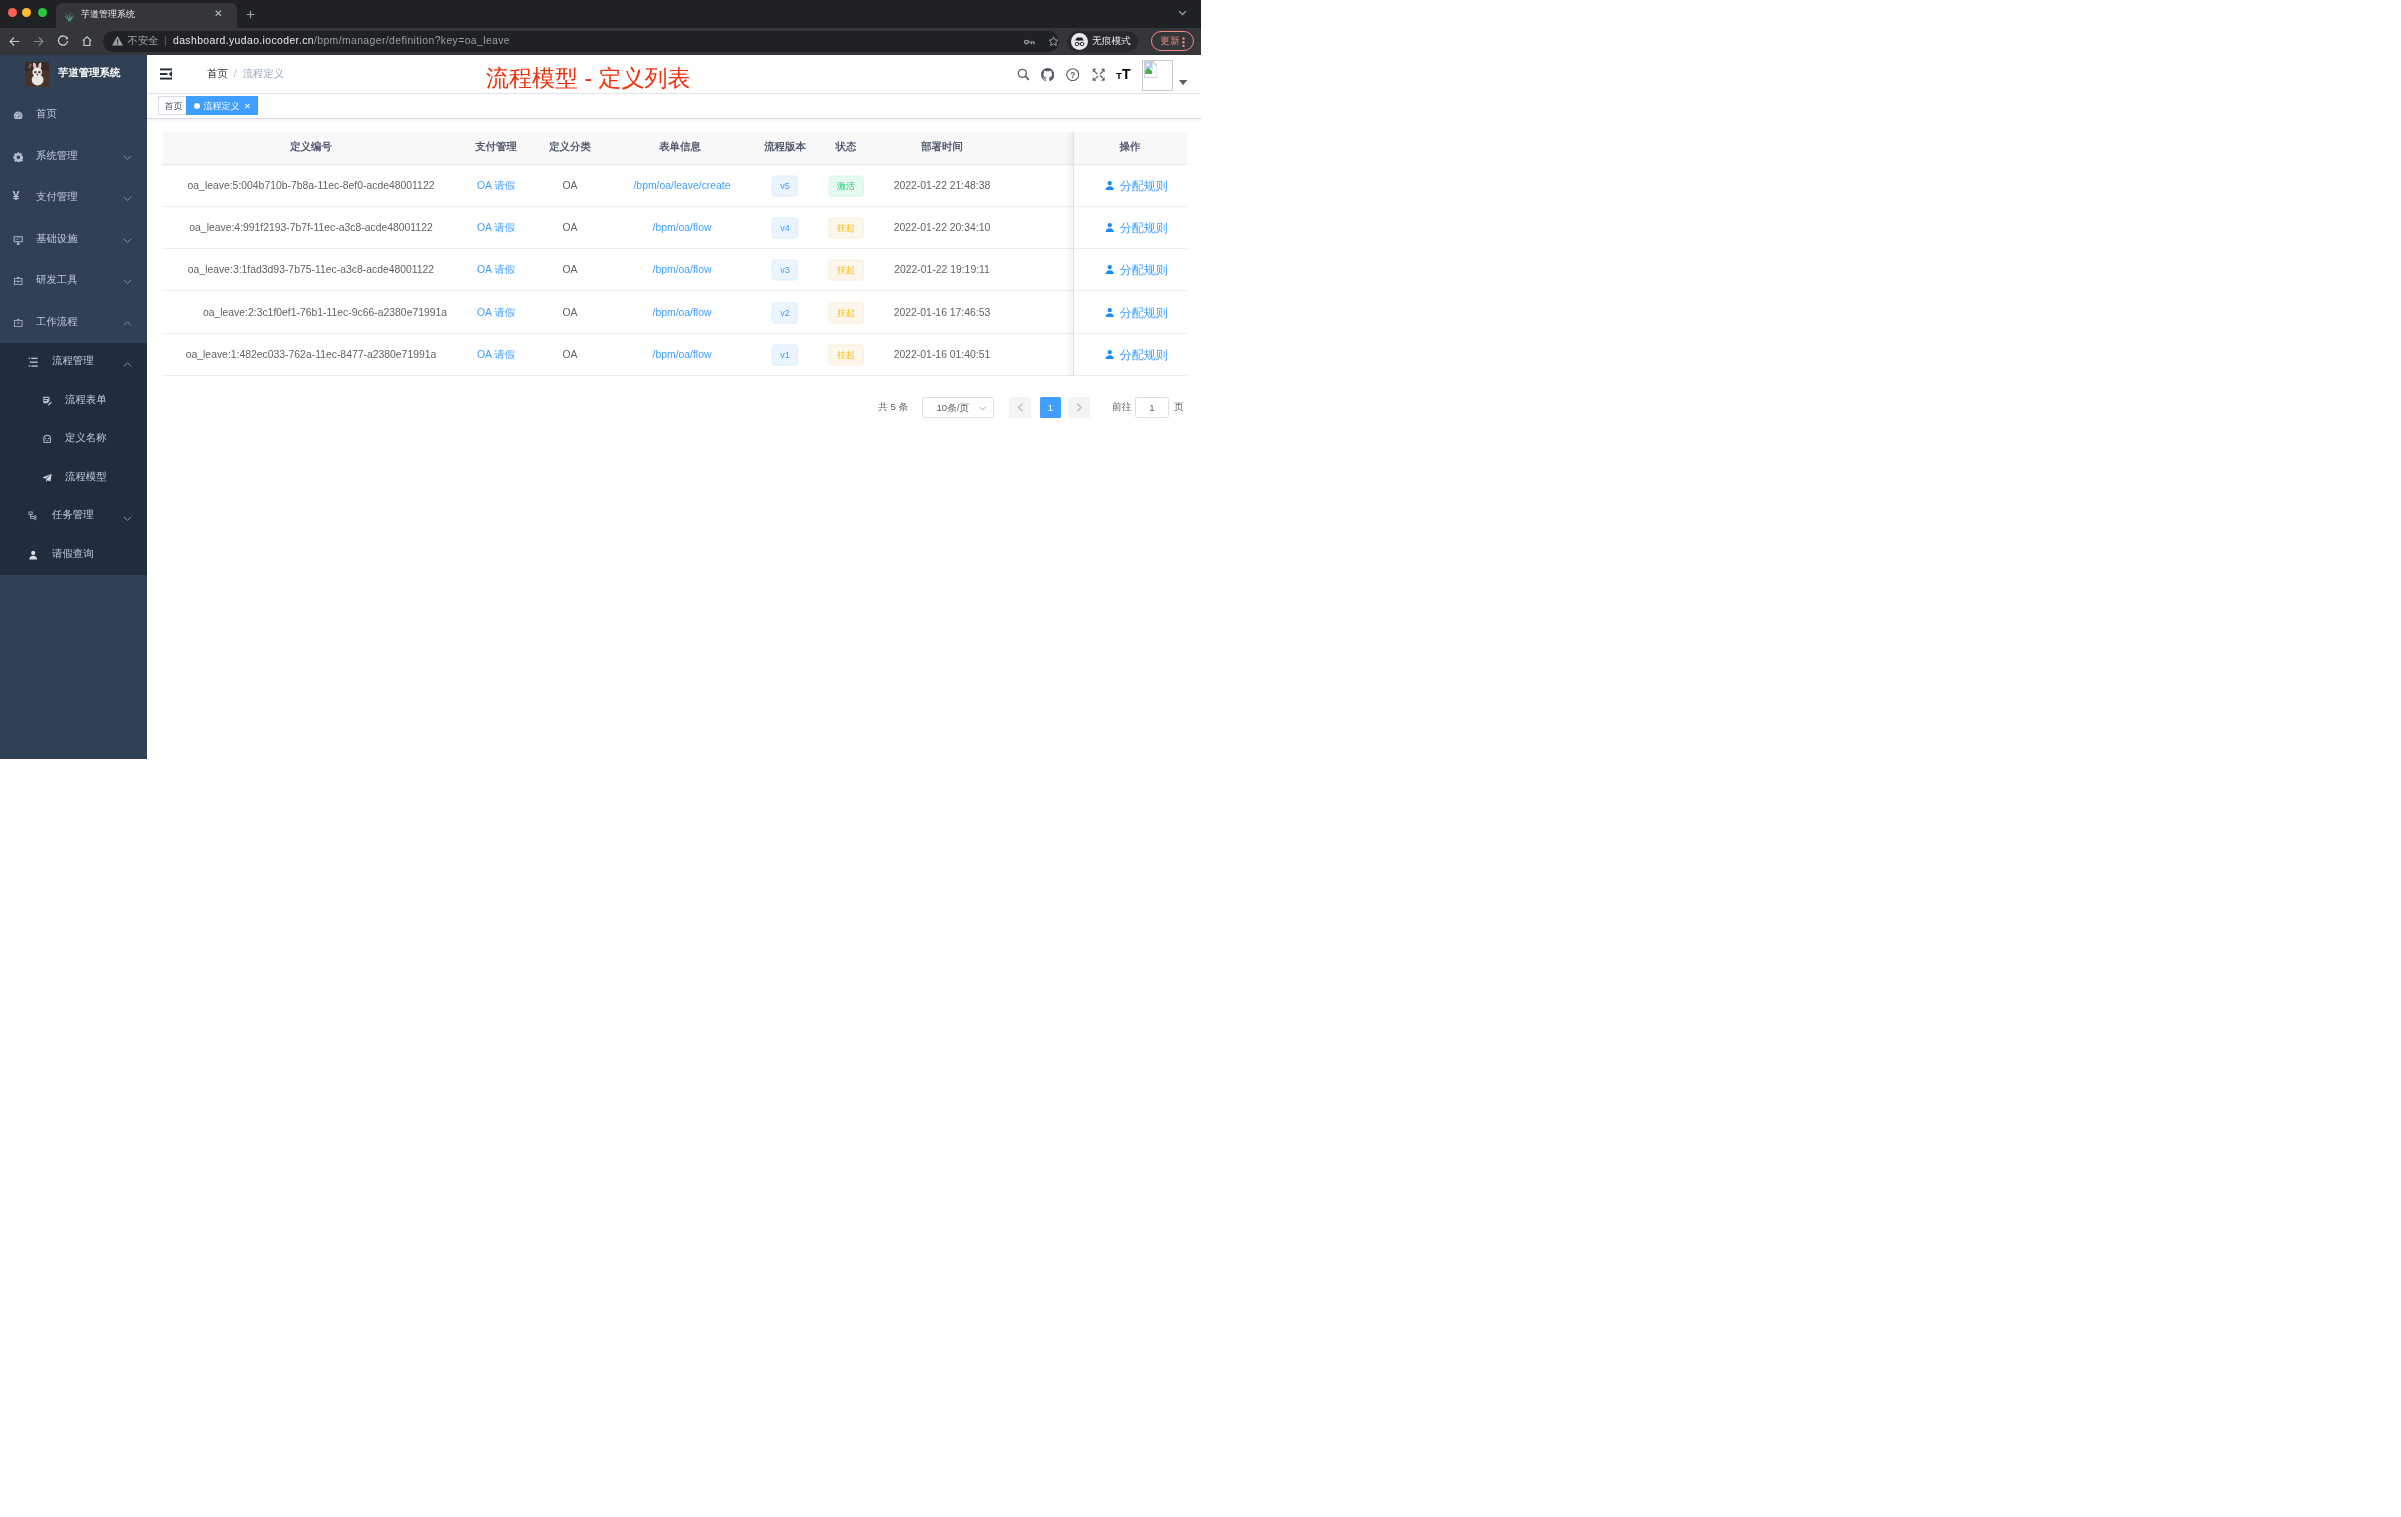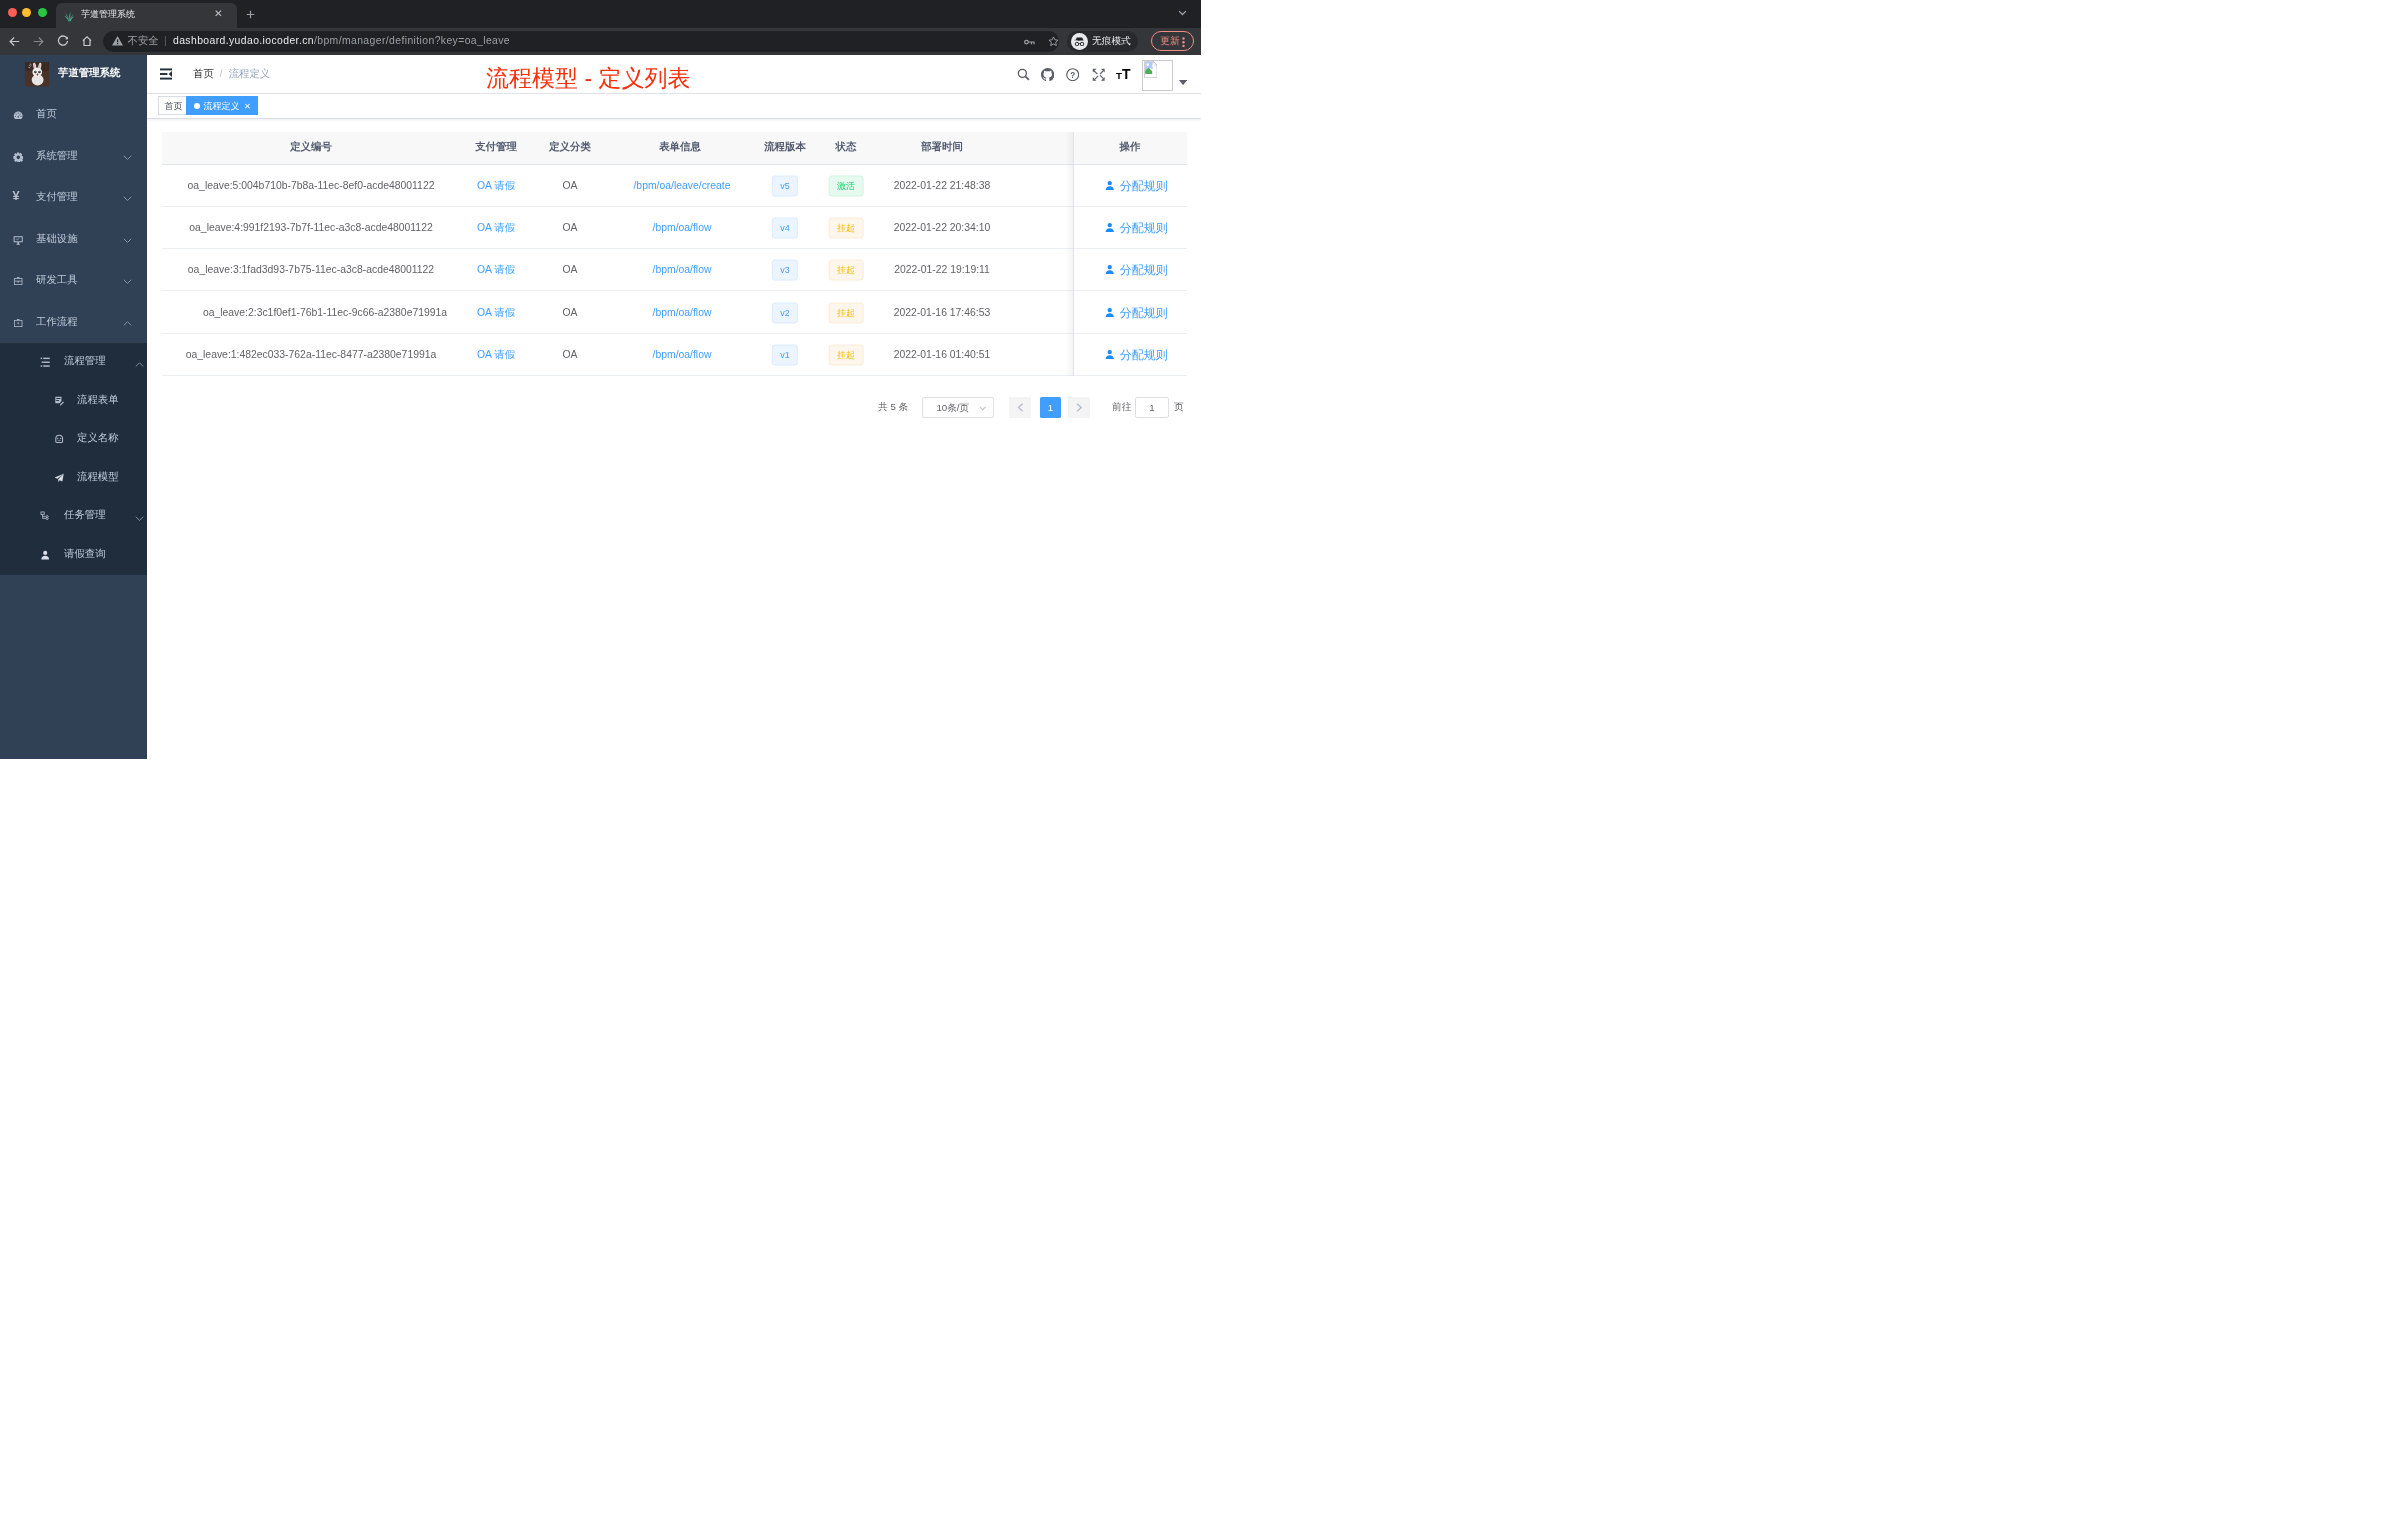--- a/index.html
+++ b/index.html
@@ -25,25 +25,25 @@
 
 #sidebar { left:0; top:55px; width:147px; height:704px; background:#304156; }
 #logoimg { left:24.5px; top:7.4px; width:24.5px; height:24.5px; }
 #logotxt { left:58px; top:13.4px; font-size:10.4px; font-weight:bold; color:#fff; }
 .mi { left:0; width:147px; height:42px; }
 .mi .txt, .smi .txt { position:absolute; font-size:10.4px; color:#bfcbd9; }
 .mi .txt { left:36px; top:15px; }
 .micon { position:absolute; left:13.4px; top:15.6px; width:10.4px; height:10.4px; }
 .chev { position:absolute; left:123px; top:18.6px; }
 #submenu { left:0; top:288px; width:147px; height:232px; background:#1f2d3d; }
-.smi { left:12px; width:147px; height:39px; }
+.smi { left:0; width:147px; height:39px; }
 
 #navbar { left:147px; top:55px; width:1054px; height:39px; background:#fff; border-bottom:0.7px solid #e0e3e8; }
 #redtitle { left:339px; top:9.7px; font-size:23px; line-height:27.5px; color:#f5300c; white-space:nowrap; }
-#breadcrumb { left:46px; top:14px; font-size:10.4px; color:#303133; }
+#breadcrumb { left:60px; top:14px; font-size:10.4px; color:#303133; }
 
 #tagsbar { left:147px; top:94px; width:1054px; height:25px; background:#fff; border-bottom:0.7px solid #d8dce5; box-shadow:0 1.5px 2.2px rgba(0,0,0,.06); }
 .tag { position:absolute; top:1.9px; height:19.3px; font-size:9px; line-height:18px; }
 #tag1 { left:11px; width:31px; background:#fff; border:0.7px solid #d8dce5; color:#495060; text-align:center; }
 #tag2 { left:39px; width:72px; background:#409eff; border:0.7px solid #409eff; color:#fff; }
 
 #tbl { left:162px; top:132px; width:1025px; }
 #thead { left:0; top:0; width:1025px; height:33px; background:#f8f8f9; border-bottom:0.7px solid #dfe6ec; }
 .th { position:absolute; top:10.4px; font-size:10.4px; font-weight:bold; color:#515a6e; transform:translateX(-50%); white-space:nowrap; }
 .row { left:0; width:1025px; height:42px; border-bottom:0.7px solid #ebeef5; background:#fff; }

